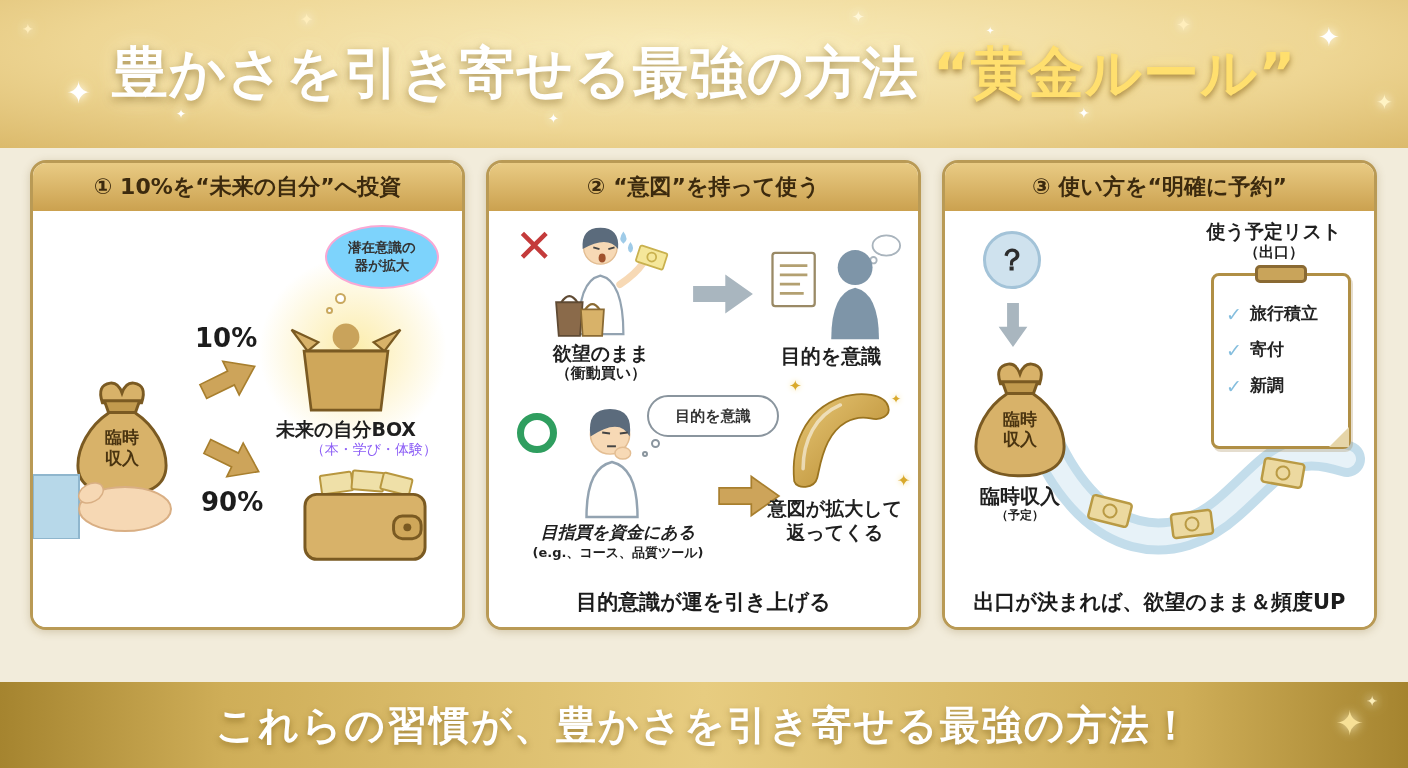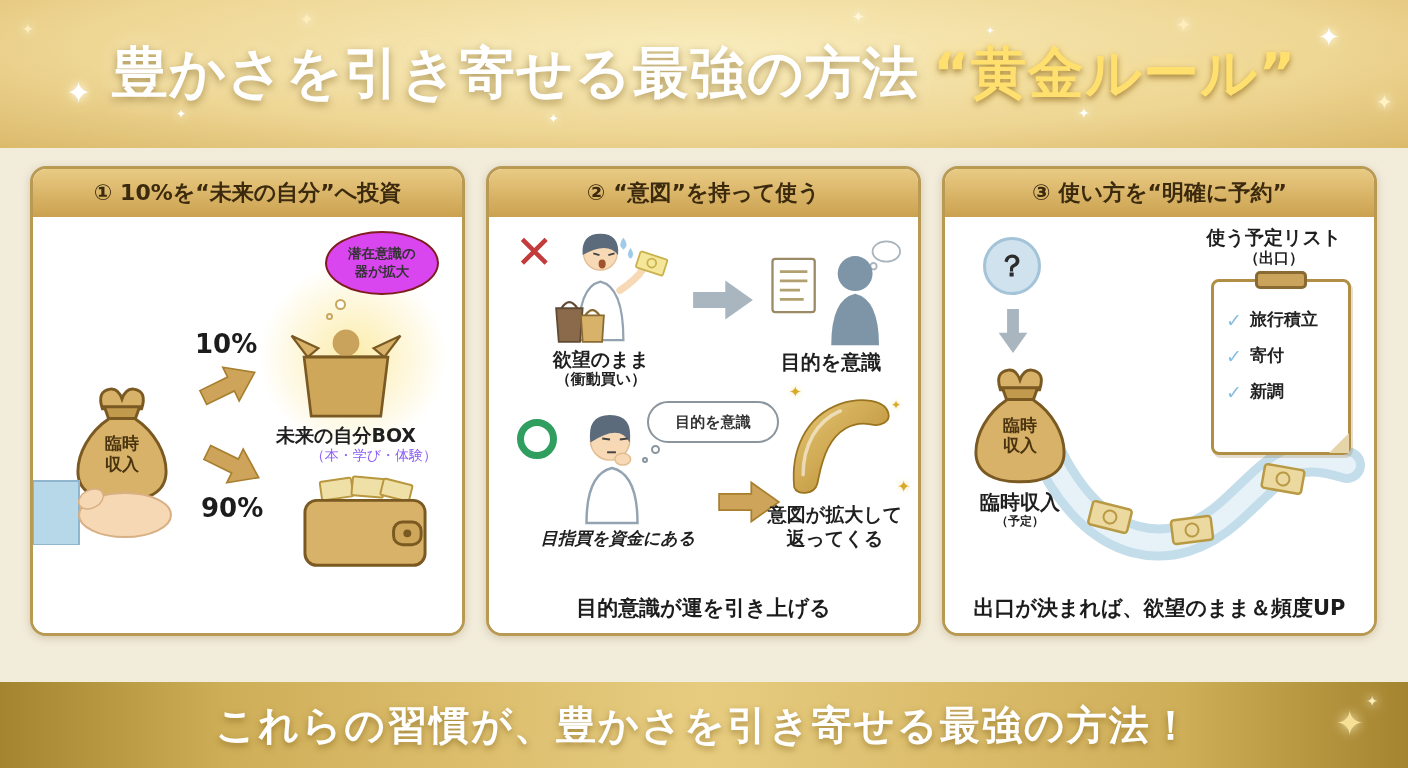--- a/index.html
+++ b/index.html
@@ -22,35 +22,35 @@
   .hs5{left:548px;top:112px;font-size:13px;}
   .hs6{left:852px;top:10px;font-size:15px;color:#fff7d8;}
   .hs7{left:1078px;top:106px;font-size:14px;}
   .hs8{left:1176px;top:16px;font-size:18px;color:#ffeebc;}
   .hs9{left:1318px;top:24px;font-size:26px;}
   .hs10{left:1376px;top:92px;font-size:20px;color:#fff3c4;}
   .hs11{left:420px;top:96px;font-size:10px;color:#fff3c4;}
   .hs12{left:986px;top:26px;font-size:10px;}
 
   
-  .panels{position:absolute;top:166px;left:30px;width:1348px;display:flex;gap:21px;}
+  .panels{position:absolute;top:160px;left:30px;width:1348px;display:flex;gap:21px;}
   .panel{width:435px;height:470px;background:#fff;border:3px solid #b99a55;border-radius:16px;
          overflow:hidden;box-shadow:0 2px 8px rgba(120,90,30,.25);}
   .panel-head{height:48px;display:flex;align-items:center;justify-content:center;
          background:linear-gradient(180deg,#e9cb84,#cba14f);color:#3c2a0e;
          font-size:22px;font-weight:bold;white-space:nowrap;}
   .panel-body{position:relative;height:416px;background:#fff;}
   .panel-caption{position:absolute;left:0;right:0;bottom:11px;text-align:center;
          font-size:21px;font-weight:bold;color:#1c1c1c;white-space:nowrap;}
   .abs{position:absolute;}
 
   
   .p1-glow{left:225px;top:40px;width:190px;height:200px;
         background:radial-gradient(circle,rgba(252,235,165,.95) 0%,rgba(252,235,165,0) 68%);}
-  .p1-bubble{left:292px;top:14px;width:114px;height:64px;background:#d946ef;border:2px solid #7f1d1d;
+  .p1-bubble{left:292px;top:14px;width:114px;height:64px;background:#7dd3fc;border:2px solid #f9a8d4;
         border-radius:50%;display:flex;align-items:center;justify-content:center;text-align:center;
         font-size:13.5px;font-weight:bold;color:#333;line-height:1.3;}
   .p1-bubble span{display:inline-block;width:5.2em;}
   .p1-dot{background:#fff;border:2px solid #c9a85e;border-radius:50%;}
   .pd1{left:302px;top:82px;width:11px;height:11px;}
   .pd2{left:293px;top:96px;width:7px;height:7px;}
   .p1-box{left:255px;top:102px;width:116px;height:104px;}
   .p1-box-label{left:222px;top:206px;width:182px;text-align:center;font-size:19px;font-weight:bold;color:#1f1f1f;white-space:nowrap;}
   .p1-box-sub{left:222px;top:230px;width:182px;text-align:right;font-size:14px;font-weight:normal;color:#8b5cf6;white-space:nowrap;}
   .p1-bag{left:40px;top:168px;width:98px;height:118px;}
@@ -262,20 +262,21 @@
           <path d="M47,44 h9" stroke="#444" stroke-width="2" fill="none"></path>
           <ellipse cx="63" cy="51" rx="8" ry="6" fill="#f7d9b5" stroke="#e3bd92" stroke-width="1.5"></ellipse>
         </svg>
         <div class="abs p2-bubble">
             <span>目的を意識</span>
           </div>
         <div class="abs p2-bdot bd1"></div>
         <div class="abs p2-bdot bd2"></div>
 
         <div class="abs p2-capgood cg1">目指買を資金にある</div>
+        <div class="abs p2-capgood cg2">(e.g.、コース、品質ツール)</div>
 
         <svg class="abs p2-arrow-gold" viewBox="0 0 52 40">
           <polygon points="0,13 28,13 28,3 52,20 28,37 28,27 0,27" fill="#cda45a" stroke="#a87f2e" stroke-width="1.5"></polygon>
         </svg>
 
         <svg class="abs p2-boomerang" viewBox="0 0 130 115">
           <defs>
             <linearGradient id="bgold" x1="0" y1="0" x2="1" y2="1">
               <stop offset="0" stop-color="#e8c877"></stop>
                 <stop offset="1" stop-color="#b3852a"></stop>

